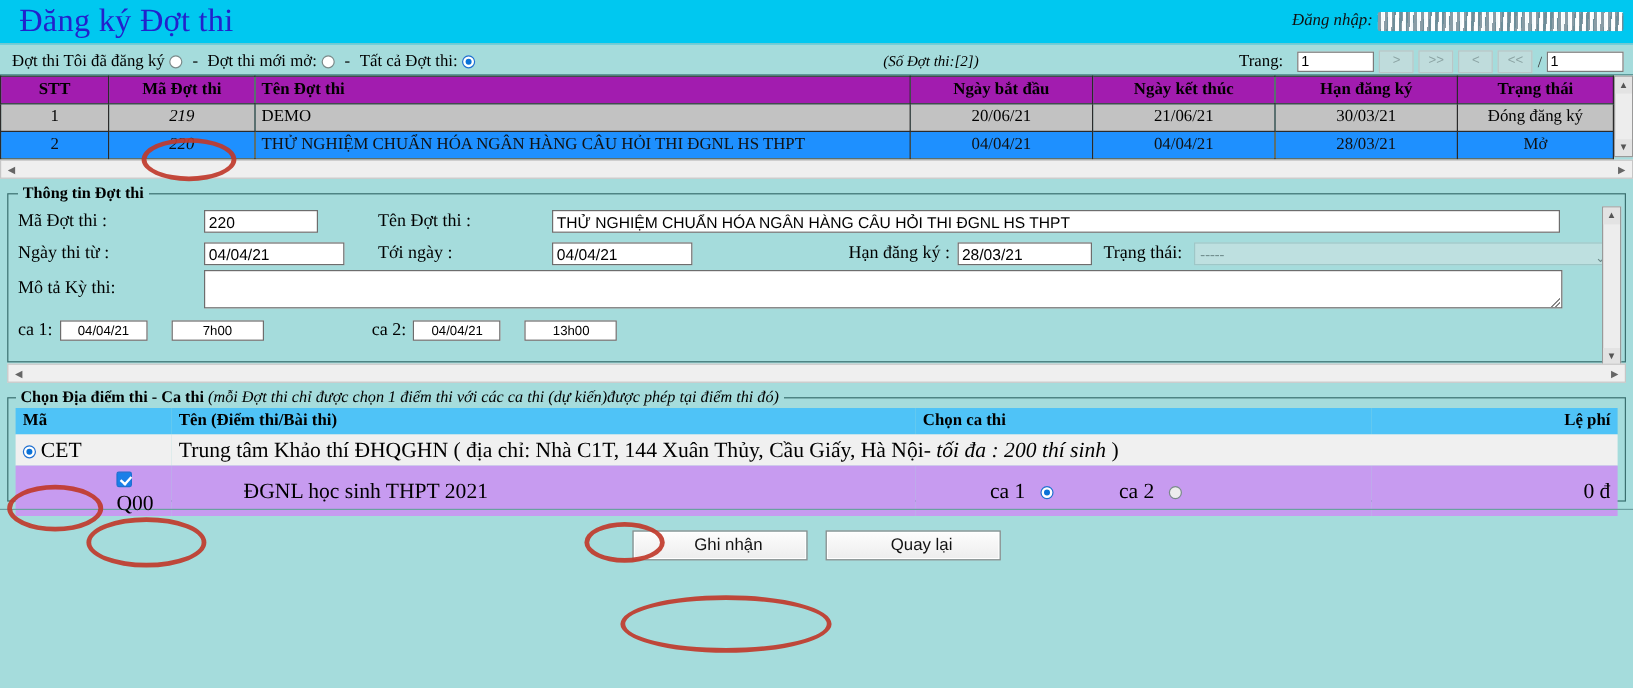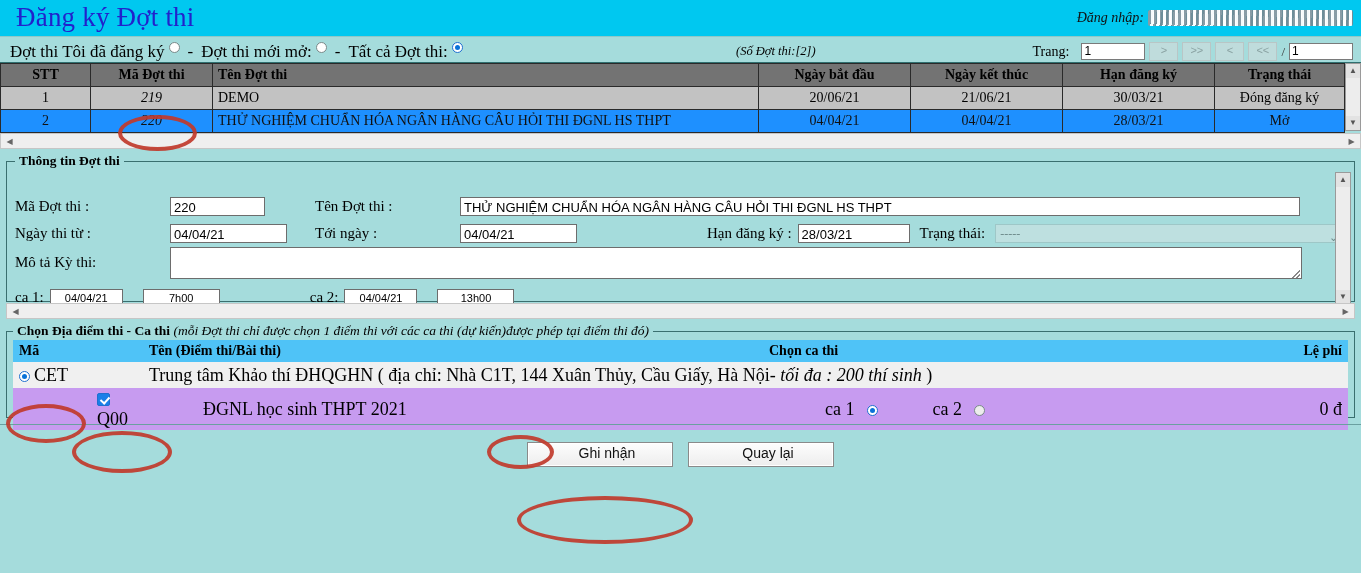--- a/index.html
+++ b/index.html
@@ -32,21 +32,21 @@
     border-radius:2px;
   }
   .title-underline{height:4px;background:#A5DCDC;}
 
   
   .filterbar{
     height:21px;background:#A5DCDC;position:relative;
     border-bottom:1px solid #2F6F6F;
     display:flex;align-items:center;
   }
-  .filterbar .seg{font-size:17px;margin-left:8px;display:flex;align-items:flex-start;gap:4px;white-space:nowrap;}
+  .filterbar .seg{font-size:14px;margin-left:8px;display:flex;align-items:center;gap:4px;white-space:nowrap;}
   .filterbar .seg.first{margin-left:10px;}
   .count-note{position:absolute;left:736px;top:3px;font-style:italic;font-size:12.5px;}
   .paging{position:absolute;right:8px;top:1px;display:flex;align-items:center;gap:4px;}
   .paging .lbl{font-size:14px;margin-right:8px;}
   .pg-input{width:58px;height:15px;border:1px solid #7a7a7a;background:#fff;font-size:12px;
             font-family:"Liberation Sans",sans-serif;padding:0 2px;line-height:15px;}
   .pg-btn{width:27px;height:17px;border:1px solid #b9c6c6;background:#BFDCDC;color:#8aa2a2;
           font-size:11px;line-height:15px;text-align:center;font-family:"Liberation Sans",sans-serif;}
   .slash{font-size:13px;color:#333;}
 
@@ -61,21 +61,21 @@
   .chk:after{content:"";position:absolute;left:3.5px;top:1px;width:4px;height:7px;
        border:solid #fff;border-width:0 2px 2px 0;transform:rotate(42deg);}
 
   
   .grid-wrap{position:relative;margin:0;background:#A5DCDC;}
   table.grid{border-collapse:collapse;width:1344px;table-layout:fixed;margin:0;}
   table.grid th,table.grid td{
     border:1px solid #2a2a2a;height:22px;font-size:14px;text-align:center;padding:0 3px;
     overflow:hidden;white-space:nowrap;
   }
-  table.grid th{background:#737373;font-weight:bold;font-size:14px;}
+  table.grid th{background:#a21caf;font-weight:bold;font-size:14px;}
   table.grid th.l,table.grid td.l{text-align:left;padding-left:5px;}
   tr.row-demo td{background:#C2C2C2;}
   tr.row-sel td{background:#1E90FF;color:#111;}
   td.small{font-size:11px;font-style:italic;}
   .vscroll{
     position:absolute;right:0;top:0;width:16px;background:#EDEDED;border:1px solid #9a9a9a;
     box-sizing:border-box;
   }
   .vs-arrow{width:14px;height:14px;text-align:center;font-size:8px;color:#555;line-height:14px;
             background:#E3E3E3;}
@@ -235,21 +235,21 @@
     </div>
   </div>
   <div class="hscroll">
     <span class="hs-arrow left">◀</span>
     <span class="hs-arrow right">▶</span>
   </div>
 
   <fieldset class="box" style="height:139px;position:relative;">
     <legend>Thông tin Đợt thi</legend>
 
-    <div class="frow" style="margin-top:22px;">
+    <div class="frow" style="margin-top:0;">
       <span class="flabel" style="width:155px;">Mã Đợt thi :</span>
       <span class="inp" style="width:95px;">220</span>
       <span class="flabel" style="width:145px;margin-left:50px;">Tên Đợt thi :</span>
       <span class="inp" style="width:840px;">THỬ NGHIỆM CHUẨN HÓA NGÂN HÀNG CÂU HỎI THI ĐGNL HS THPT</span>
     </div>
 
     <div class="frow">
       <span class="flabel" style="width:155px;">Ngày thi từ :</span>
       <span class="inp" style="width:117px;">04/04/21</span>
       <span class="flabel" style="width:145px;margin-left:28px;">Tới ngày :</span>

